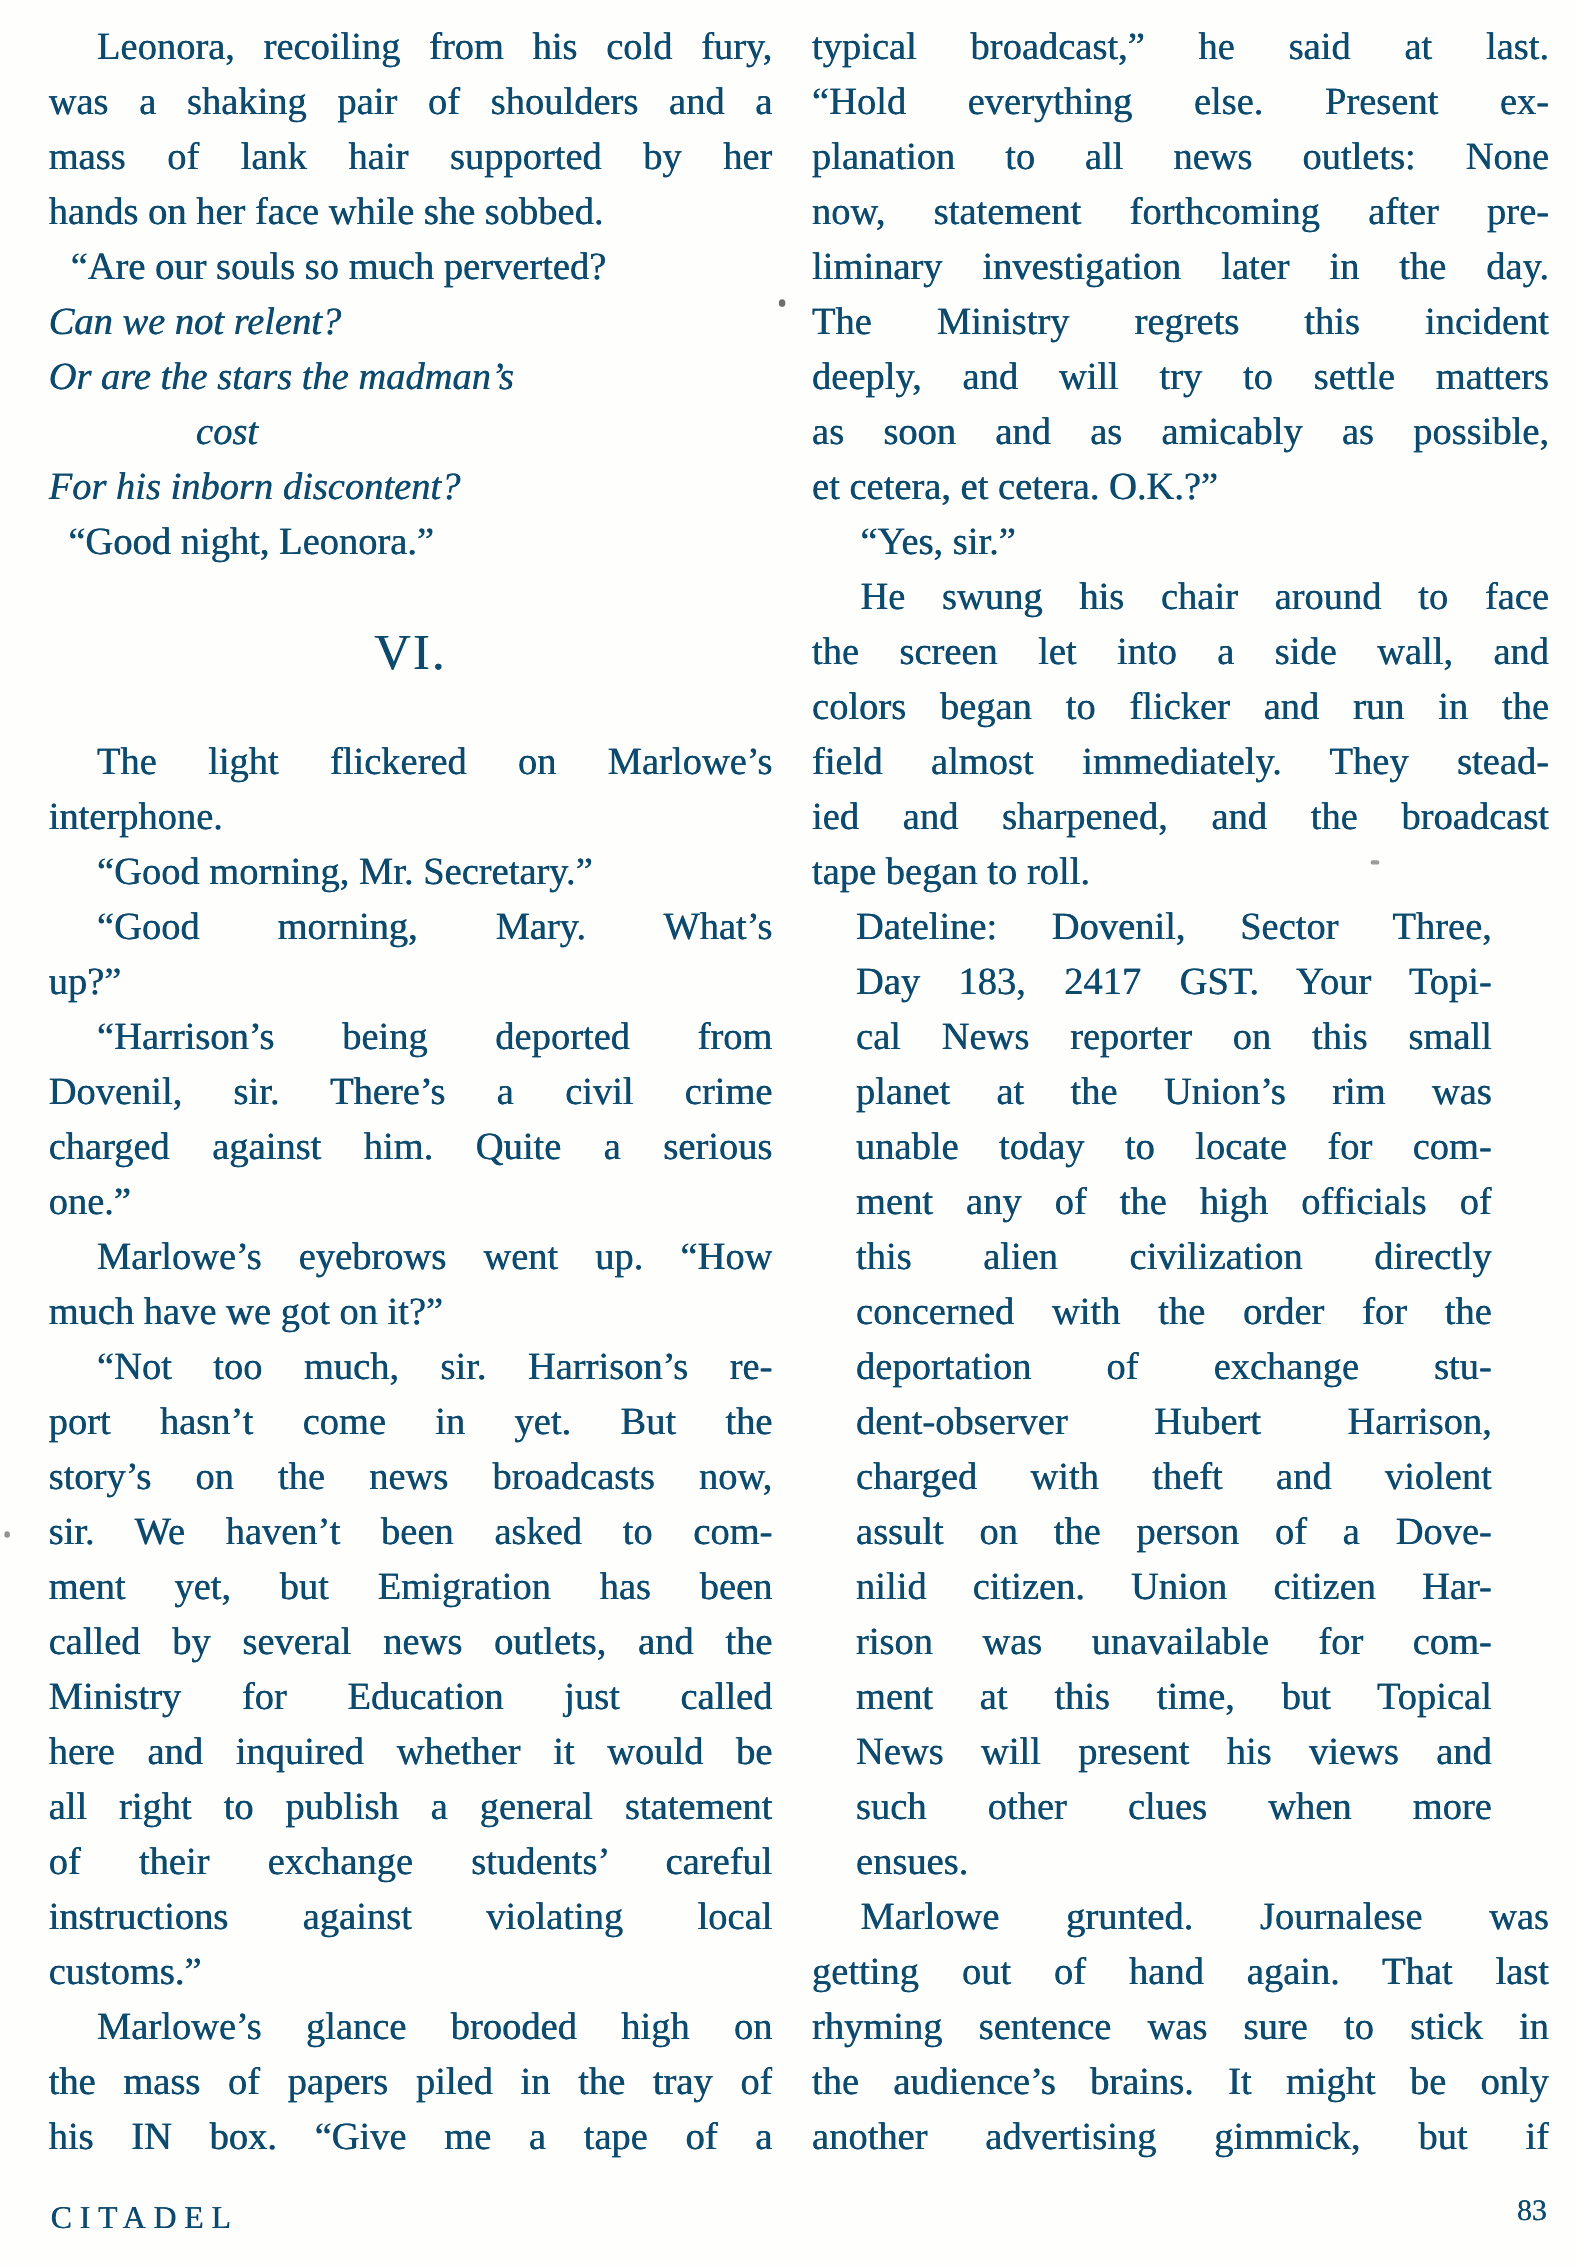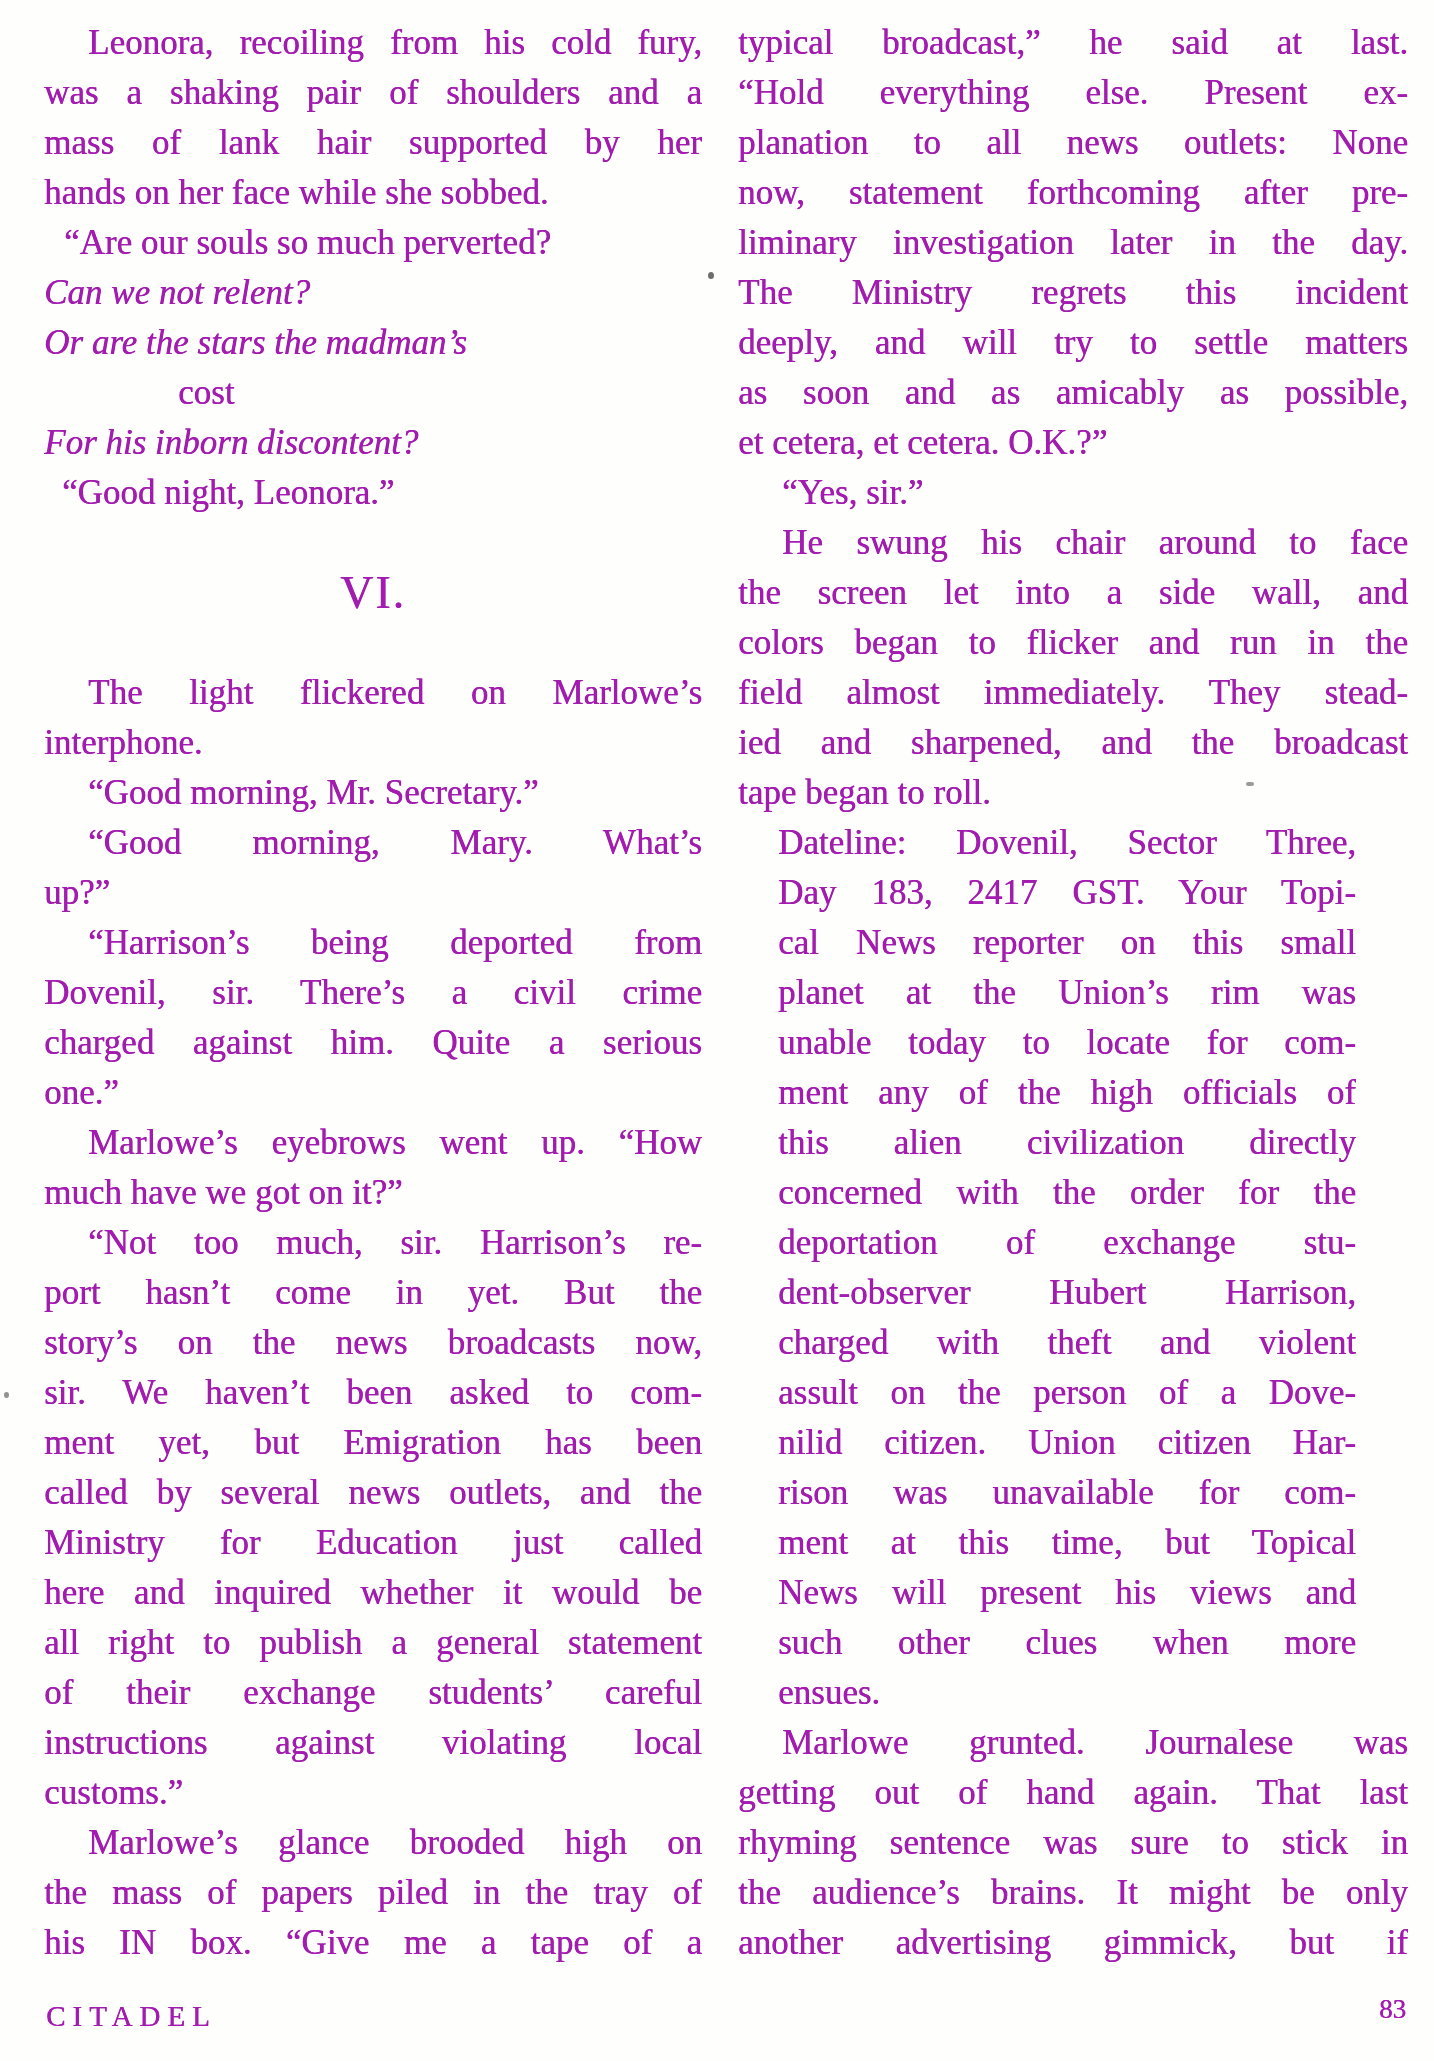--- a/index.html
+++ b/index.html
@@ -4,21 +4,21 @@
 <style>
   html,body { margin:0; padding:0; }
   body {
     background:#e8e8e4;
     font-family:"Liberation Serif","DejaVu Serif",serif;
   }
   .page {
     position:relative;
     width:1434px; height:2061px;
     background:#fefefdff;
-    color:#a21caf;
+    color:#0c4a6e;
     overflow:hidden;
   }
   .col { position:absolute; top:18px; }
   .col-left  { left:44px;  width:658px; }
   .col-right { left:738px; width:670px; }
   .line {
     font-size:35px;
     line-height:50px;
     height:50px;
     overflow:hidden;
@@ -27,21 +27,21 @@
   }
   
   .l-pi, .l-pj, .l-qj { text-align:justify; }
   .l-pi::after, .l-pj::after, .l-qj::after {
     content:""; display:inline-block; width:100%; height:0;
   }
   .l-pi  { text-indent:44px; }
   .l-pil { text-indent:44px; }
   .l-v1 { margin-left:20px;  }
   .l-v2 {  font-style:italic; }
-  .l-v3 { margin-left:134px; }
+  .l-v3 { margin-left:134px; font-style:italic; }
   .l-dq { margin-left:18px; }
   .l-h  { text-align:center; font-size:46px; letter-spacing:2px; }
   .l-qj, .l-ql { margin-left:40px; }
   .l-qj { margin-right:52px; }
   .l-gap {}
   .running-title {
     position:absolute; left:46px; top:2000px;
     font-size:29px; letter-spacing:7px;
     text-shadow:0.4px 0 0 currentColor;
   }

